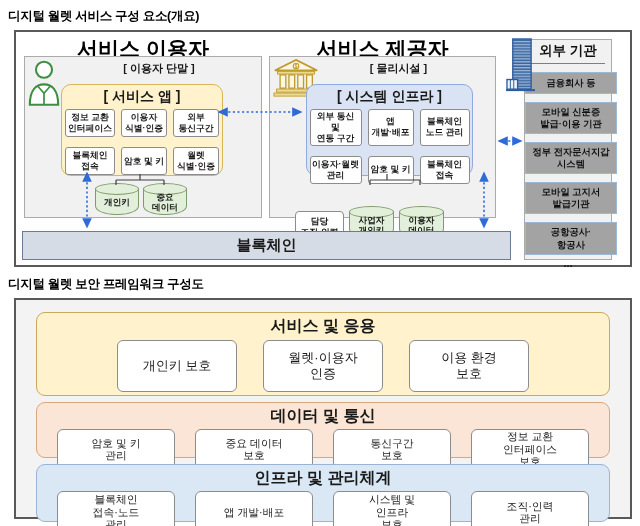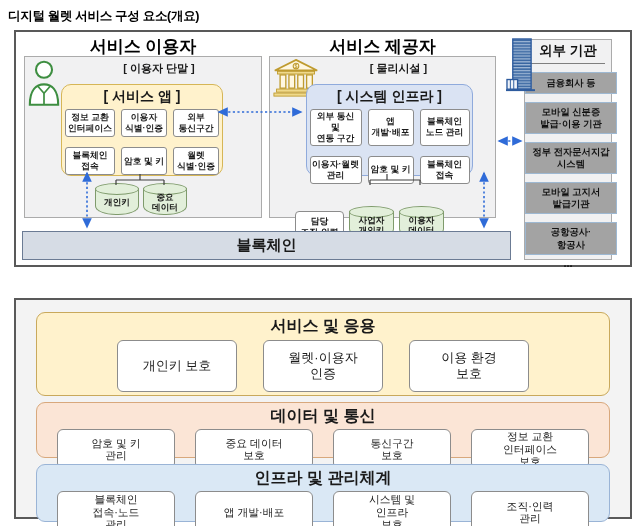--- a/index.html
+++ b/index.html
@@ -5,21 +5,21 @@
   html,body{margin:0;padding:0;background:#fff;}
   .canvas{position:relative;width:640px;height:526px;background:#fff;overflow:hidden;
           font-family:"Liberation Sans","DejaVu Sans",sans-serif;color:#111;}
   .pre{white-space:pre-line;}
   .doc-title{position:absolute;left:8px;margin:0;font-size:12.5px;font-weight:800;color:#000;letter-spacing:-0.3px;}
   #title1{top:8px;}
   #title2{top:276px;}
 
   
   .d1{position:absolute;left:14px;top:30px;width:618px;height:237px;border:2px solid #595959;background:#fff;box-sizing:border-box;}
-  .sec-h{position:absolute;top:3px;font-size:17px;font-weight:800;text-align:center;color:#000;}
+  .sec-h{position:absolute;top:3px;font-size:21px;font-weight:800;text-align:center;color:#000;}
   .sec-h-user{left:8px;width:238px;}
   .sec-h-prov{left:253px;width:227px;}
   .panel{position:absolute;background:#f1f1f2;border:1px solid #ababab;box-sizing:border-box;}
   .user-panel{left:8px;top:24px;width:238px;height:162px;}
   .prov-panel{left:253px;top:24px;width:227px;height:162px;}
   .panel-label{position:absolute;top:4px;left:0;width:100%;text-align:center;font-size:11px;font-weight:800;color:#1a1a1a;margin-left:16px;}
   .person{position:absolute;left:2px;top:1px;}
   .bank{position:absolute;left:3px;top:2px;}
   .groupbox{position:absolute;top:27px;border-radius:10px;box-sizing:border-box;}
   .appbox{left:36px;width:162px;height:92px;background:#fff2cc;border:1.3px solid #d6b656;}
@@ -196,20 +196,21 @@
       <path d="M124,142 V148 M100,148 H148 M100,148 V153 M148,148 V153" stroke="#404040" stroke-width="1.2" fill="none"></path>
       <path d="M371,142 V148 M354,148 H404 M354,148 V153 M404,148 V153" stroke="#404040" stroke-width="1.2" fill="none"></path>
 
       <line x1="203" y1="80" x2="285" y2="80" stroke="#2f6bd8" stroke-width="1.6" stroke-dasharray="2.2 2.4" marker-start="url(#ah)" marker-end="url(#ah)"></line>
       <line x1="71" y1="141" x2="71" y2="195" stroke="#2f6bd8" stroke-width="1.6" stroke-dasharray="2.2 2.4" marker-start="url(#ah)" marker-end="url(#ah)"></line>
       <line x1="468" y1="141" x2="468" y2="195" stroke="#2f6bd8" stroke-width="1.6" stroke-dasharray="2.2 2.4" marker-start="url(#ah)" marker-end="url(#ah)"></line>
       <line x1="483" y1="109" x2="505" y2="109" stroke="#2f6bd8" stroke-width="1.6" stroke-dasharray="2.2 2.4" marker-start="url(#ah)" marker-end="url(#ah)"></line>
     </svg>
   </div>
 
+  <h1 class="doc-title" id="title2">디지털 월렛 보안 프레임워크 구성도</h1>
 
   <div class="d2">
     <div class="layer l1">
       <div class="layer-h">서비스 및 응용</div>
       <div class="lrow">
         <div class="wbox pre">개인키 보호</div>
         <div class="wbox pre">월렛·이용자
 인증</div>
         <div class="wbox pre">이용 환경
 보호</div>

